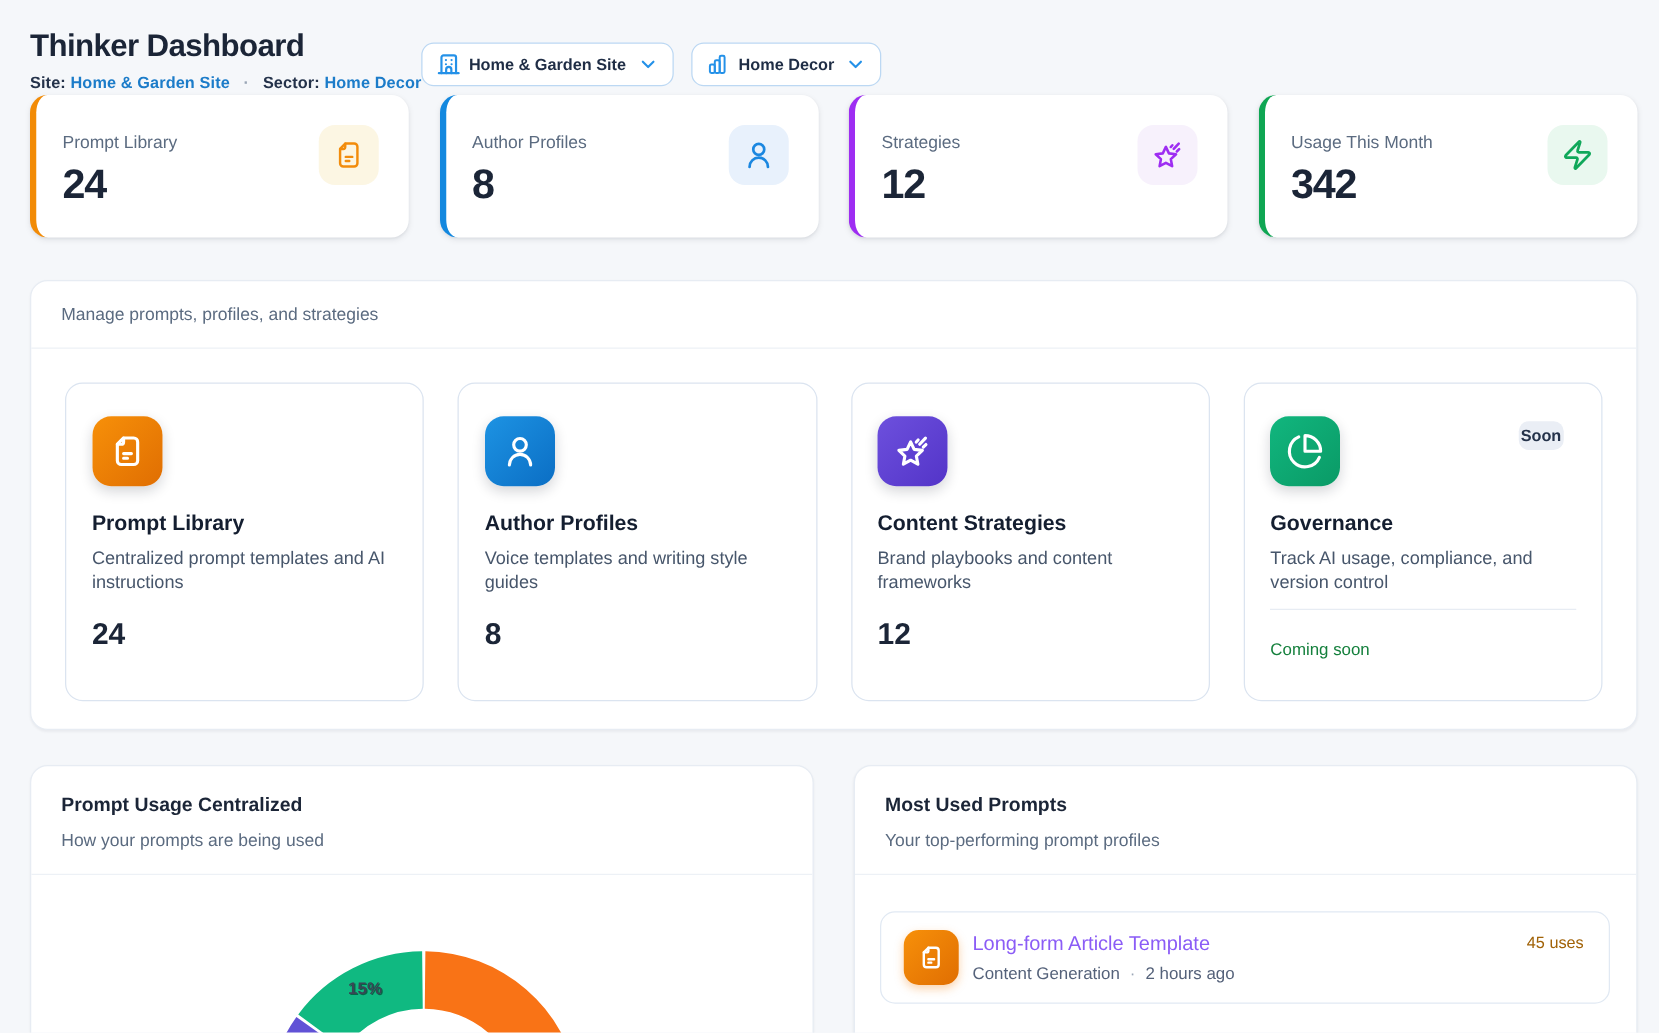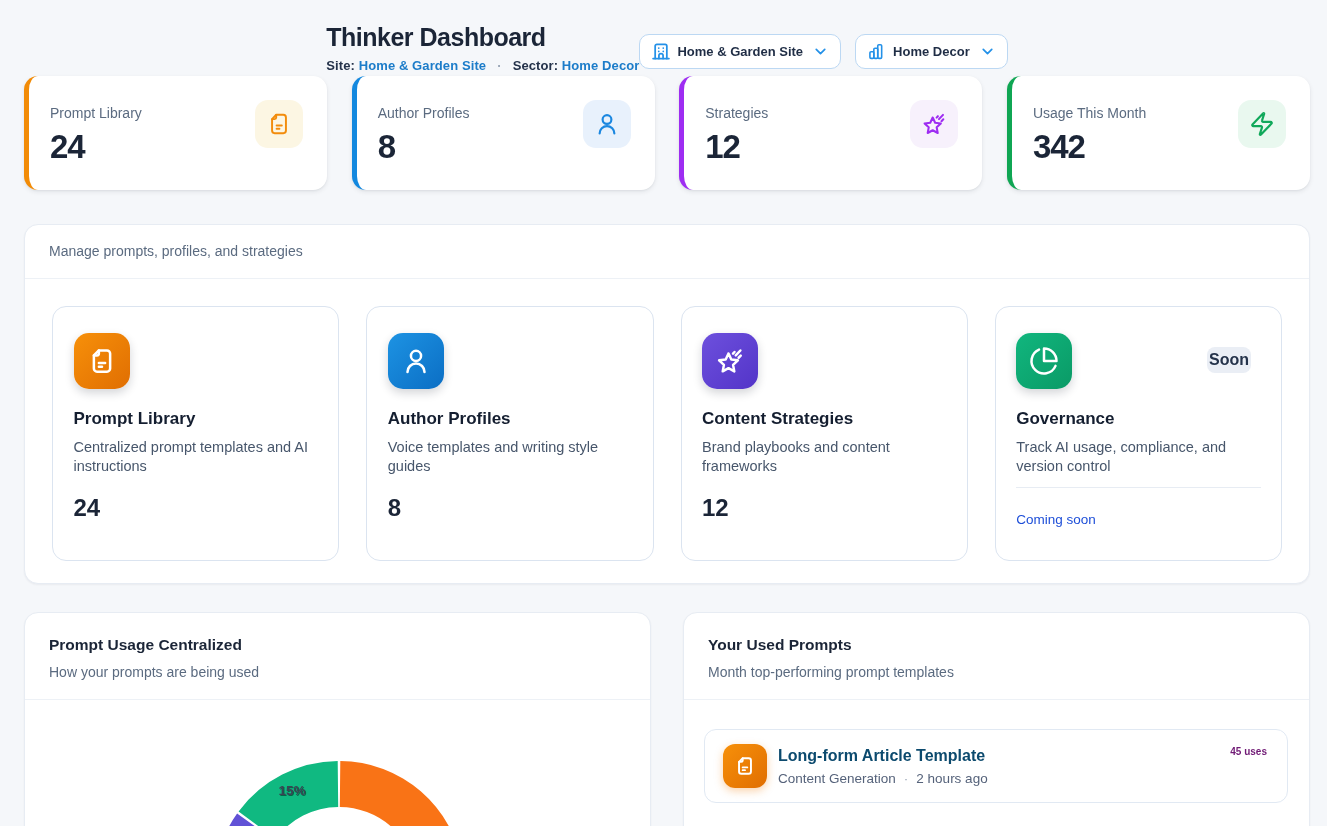--- a/index.html
+++ b/index.html
@@ -1,19 +1,19 @@
 <!DOCTYPE html>
 <html><head>
 <meta charset="utf-8">
 <style>
 *{box-sizing:border-box;margin:0;padding:0}
 html,body{width:1327px;height:826px;overflow:hidden}
 body{background:#f5f7fa;font-family:"Liberation Sans",sans-serif;color:#1d2a3e}
 .wrap{margin-left:24px;width:1286px}
-.hdr{display:flex;justify-content:center;align-items:flex-start;padding-top:23.5px}
+.hdr{display:flex;justify-content:flex-start;align-items:flex-start;padding-top:23.5px}
 h1{font-size:25px;font-weight:700;letter-spacing:-0.5px;color:#1b2537;line-height:27px}
 .siterow{margin-top:7px;font-size:13px;font-weight:700;color:#24324a;letter-spacing:0.1px}
 .siterow a{color:#1c7cc9;text-decoration:none;font-weight:700}
 .siterow .dot{color:#9aa6b6;margin:0 11px;font-weight:700}
 .btns{display:flex;gap:14px;padding-top:10px}
 .btn{display:flex;align-items:center;gap:6px;height:35px;padding:0 11px;background:#fff;border:1px solid #bcd8f3;border-radius:10px;font-size:13px;font-weight:700;color:#1f2d45}
 .btn svg{display:block}
 .stats{display:grid;grid-template-columns:repeat(4,1fr);gap:24.5px;margin-top:3px}
 .stat{background:#fff;border-radius:14px;border-left:5px solid #000;box-shadow:0 2px 5px rgba(16,24,40,.08),0 1px 2px rgba(16,24,40,.05);height:114px;padding:24px 24px 0 21px;display:flex;justify-content:space-between}
 .stat .lbl{font-size:14px;color:#5b6b80;margin-top:5px}
@@ -25,32 +25,32 @@
 .sec-h .s{font-size:14px;color:#5b6b80;margin-top:5px;line-height:20px}
 .sec-div{border-top:1px solid #edf1f6}
 .modsec{margin-top:34px}
 .modsec .sec-div{margin-top:17.5px}
 .mods{display:grid;grid-template-columns:repeat(4,1fr);gap:27px;padding:27px 27px 22px}
 .mod{position:relative;background:#fff;border:1.5px solid #dbe4f0;border-radius:14px;height:255px;padding:26px 20px 0 20.5px}
 .mod .mic{width:56px;height:56px;border-radius:15px;display:flex;align-items:center;justify-content:center;box-shadow:0 4px 10px rgba(16,24,40,.18)}
 .mod .mt{font-size:17px;font-weight:700;color:#141e30;margin-top:19.5px}
 .mod .md{font-size:14.5px;color:#47566b;line-height:19px;margin-top:9.5px}
 .mod .mn{font-size:24px;font-weight:700;color:#1b2537;margin-top:18px}
-.soon{position:absolute;top:40px;right:30px;background:#eaeef5;border-radius:8px;font-size:16px;font-weight:700;color:#24324a;padding:4px 2px;min-width:28px;text-align:right}
+.soon{position:absolute;top:30px;right:30px;background:#eaeef5;border-radius:8px;font-size:13px;font-weight:700;color:#24324a;padding:4px 2px;min-width:28px;text-align:right}
 .mod .cdiv{border-top:1px solid #e7ecf3;margin-top:11px}
-.mod .cs{font-size:13.5px;color:#1d4ed8;margin-top:24px}
+.mod .cs{font-size:13.5px;color:#15803d;margin-top:24px}
 .botrow{display:grid;grid-template-columns:1fr 1fr;gap:32px;margin-top:27.5px}
 .botrow .sec-h{padding-top:20px}
 .botrow .sec-div{margin-top:17.5px}
 .pitem{display:flex;align-items:center;gap:11px;margin:29px 21px 0 20px;border:1px solid #e1e9f3;border-radius:12px;padding:14px 20px 14px 18px;background:#fff}
 .pic{width:44px;height:44px;border-radius:12px;display:flex;align-items:center;justify-content:center;flex:none;background:linear-gradient(135deg,#f79009,#e06e02);box-shadow:0 3px 8px rgba(240,130,20,.35)}
-.pt1{font-size:16px;font-weight:700;color:#0c4a6e}
+.pt1{font-size:16px;font-weight:400;color:#8b5cf6}
 .pt2{font-size:13.5px;color:#55627a;margin-top:6px}
 .pt2 .d{color:#9aa6b6;margin:0 8px}
-.uses{margin-left:auto;align-self:flex-start;font-size:10px;font-weight:700;color:#701a75;margin-top:2px}
+.uses{margin-left:auto;align-self:flex-start;font-size:13px;font-weight:400;color:#a16207;margin-top:2px}
 </style>
 </head>
 <body>
 <div class="wrap">
   <div class="hdr">
     <div>
       <h1>Thinker Dashboard</h1>
       <div class="siterow">Site: <a>Home &amp; Garden Site</a><span class="dot">·</span>Sector: <a>Home Decor</a></div>
     </div>
     <div class="btns">
@@ -198,22 +198,22 @@
         <path d="M340.3 761.0A125 125 0 0 1 378.9 1004.5L364.2 960.9A79 79 0 0 0 339.8 807.0Z" fill="#f97316"></path>
         <path d="M376.4 1005.3A125 125 0 0 1 220.5 925.9L264.1 911.2A79 79 0 0 0 362.6 961.4Z" fill="#2563eb"></path>
         <path d="M219.7 923.4A125 125 0 0 1 237.1 813.6L274.6 840.2A79 79 0 0 0 263.6 909.6Z" fill="#6152d6"></path>
         <path d="M238.6 811.5A125 125 0 0 1 337.7 761.0L338.2 807.0A79 79 0 0 0 275.6 838.9Z" fill="#10b981"></path>
         <text x="293" y="796" text-anchor="middle" font-size="13.5" font-weight="bold" fill="rgba(0,0,0,0.45)">15%</text>
         <text x="292" y="795" text-anchor="middle" font-size="13.5" font-weight="bold" fill="#3a4555">15%</text>
       </svg>
     </div>
     <div class="sec" style="height:300px;overflow:hidden">
       <div class="sec-h">
-          <div class="t">Your Used Prompts</div>
-          <div class="s">Month top-performing prompt templates</div>
+          <div class="t">Most Used Prompts</div>
+          <div class="s">Your top-performing prompt profiles</div>
         </div>
       <div class="sec-div"></div>
       <div class="pitem">
         <div class="pic">
           <svg width="22" height="22" viewBox="0 0 24 24" fill="none" stroke="#fff" stroke-width="2.1" stroke-linecap="round" stroke-linejoin="round">
               <path d="M9.5 3.5H16a2.5 2.5 0 0 1 2.5 2.5v12a2.5 2.5 0 0 1-2.5 2.5H8A2.5 2.5 0 0 1 5.5 18V7.5Z"></path>
               <path d="M9.5 3.5v2.5a1.5 1.5 0 0 1-1.5 1.5H5.5"></path>
               <path d="M9.5 13.5h5M9.5 16.5h2.5"></path>
             </svg>
         </div>

